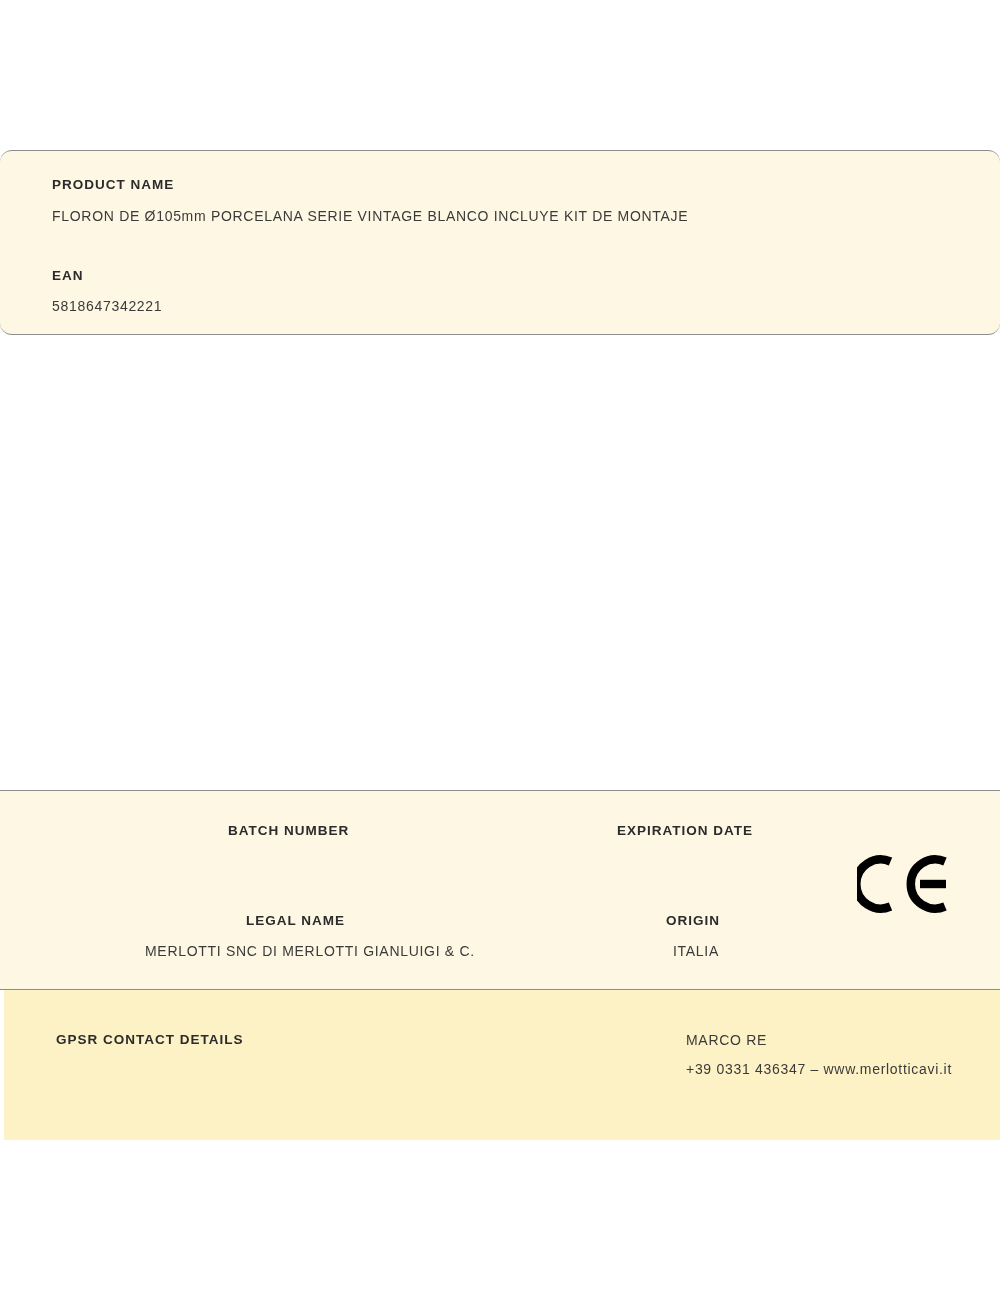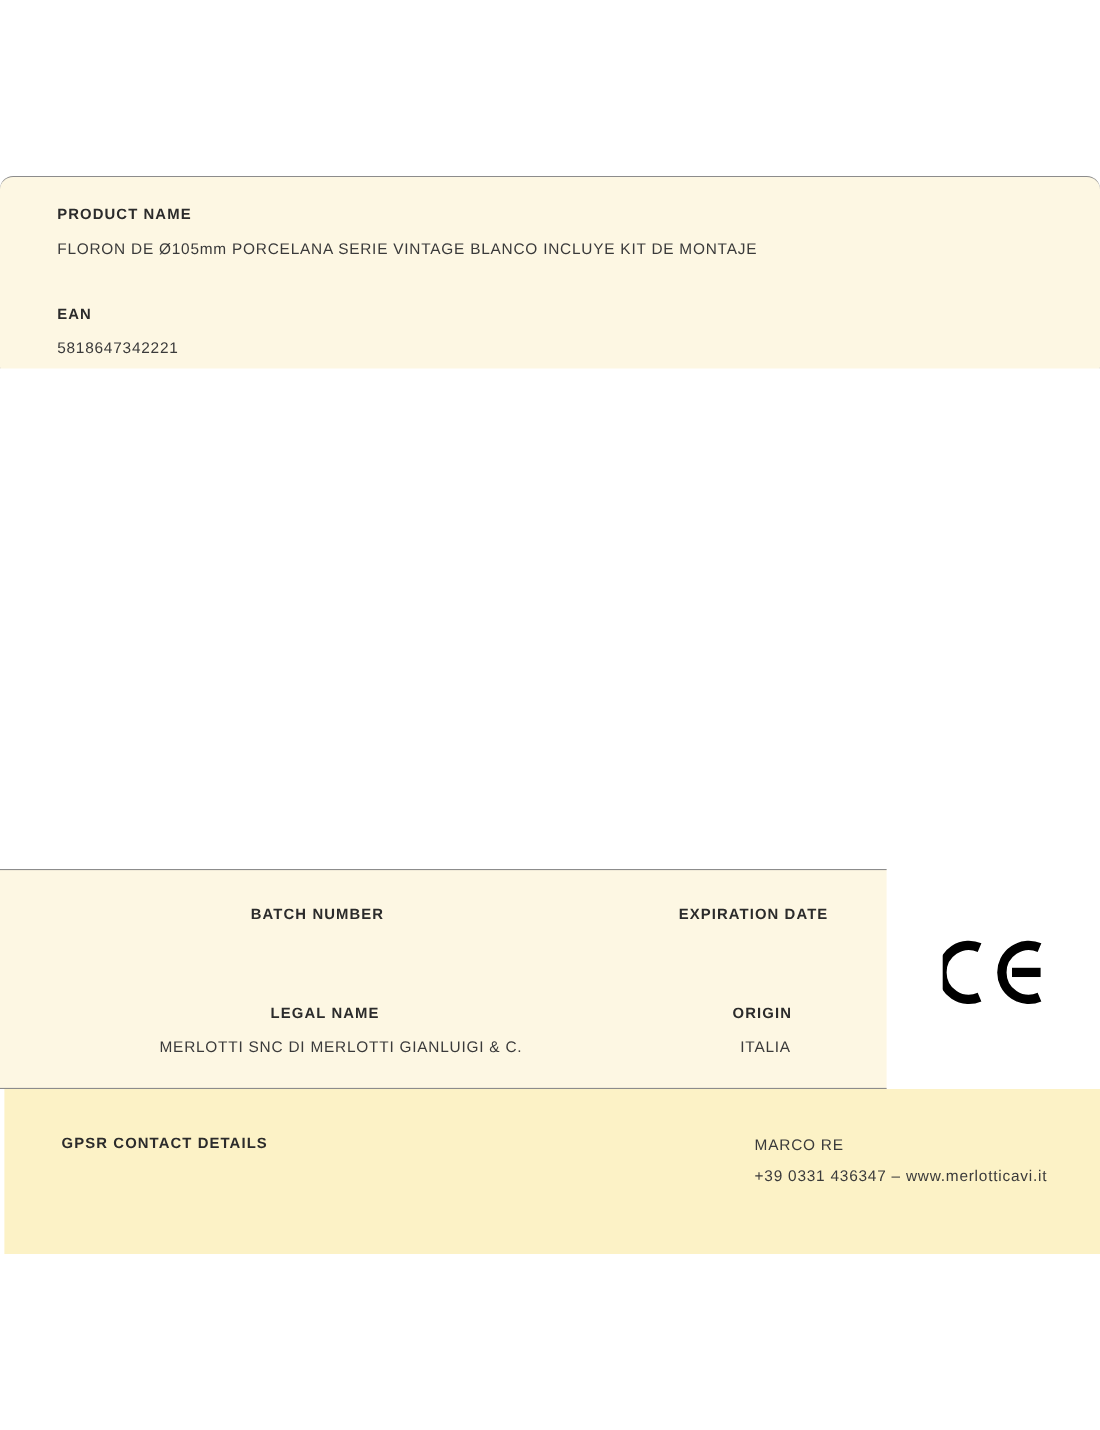--- a/index.html
+++ b/index.html
@@ -19,21 +19,21 @@
   .page {
     position: absolute;
     top: 0; left: 0;
     width: 1000px;
     height: 1300px;
   }
 
   
   .product-block {
     position: absolute;
-    top: 160px;
+    top: 150px;
     left: 0;
     width: 1000px;
     height: 185px;
     background: #fdf7e3;
     border-top: 1px solid #8c8c8c;
     border-bottom: 1px solid #8c8c8c;
     box-sizing: border-box;
     border-radius: 12px;
   }
   .label {
@@ -76,21 +76,21 @@
     width: 1000px;
     height: 455px;
     background: #ffffff;
   }
 
   
   .batch-block {
     position: absolute;
     top: 790px;
     left: 0;
-    width: 806px;
+    width: 1000px;
     height: 200px;
     background: #fdf7e3;
     border-top: 1px solid #8c8c8c;
     border-bottom: 1px solid #8c8c8c;
     box-sizing: border-box;
   }
   .batch-number-label {
     position: absolute;
     top: 32px;
     left: 228px;

